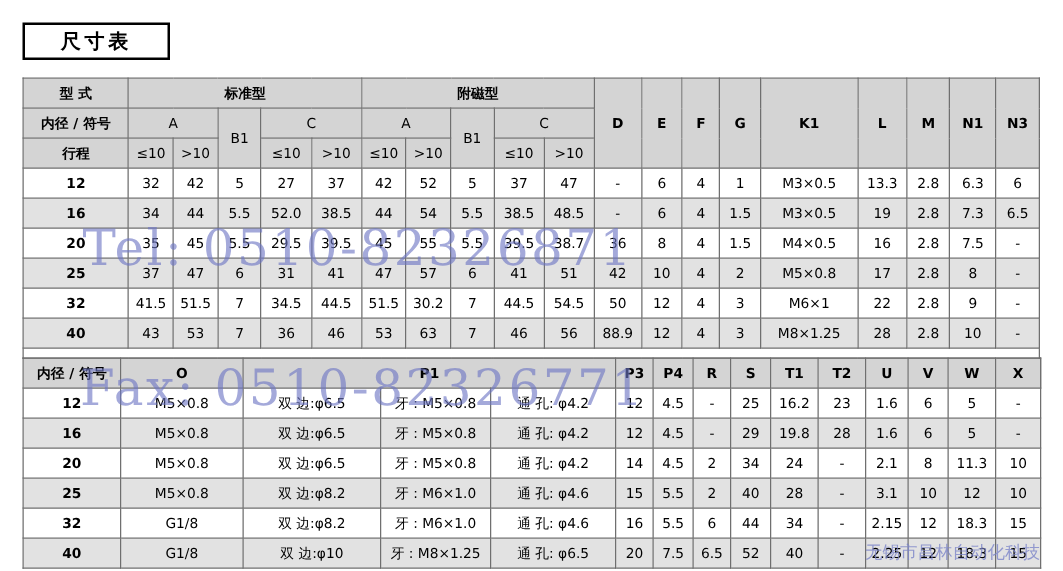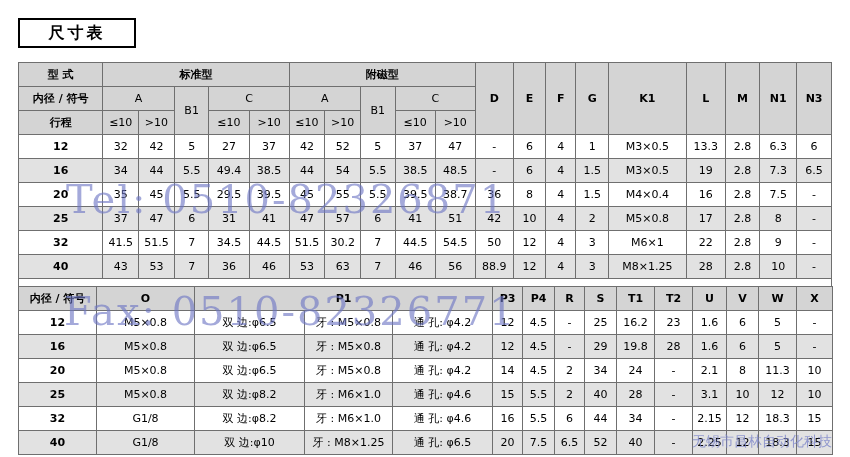--- a/index.html
+++ b/index.html
@@ -215,21 +215,21 @@
         <td>13.3</td>
         <td>2.8</td>
         <td>6.3</td>
         <td>6</td>
       </tr>
       <tr class="row-even">
         <td class="lbl">16</td>
         <td>34</td>
         <td>44</td>
         <td>5.5</td>
-        <td>49.4</td>
+        <td>52.0</td>
         <td>38.5</td>
         <td>44</td>
         <td>54</td>
         <td>5.5</td>
         <td>38.5</td>
         <td>48.5</td>
         <td>-</td>
         <td>6</td>
         <td>4</td>
         <td>1.5</td>
@@ -248,21 +248,21 @@
         <td>39.5</td>
         <td>45</td>
         <td>55</td>
         <td>5.5</td>
         <td>39.5</td>
         <td>38.7</td>
         <td>36</td>
         <td>8</td>
         <td>4</td>
         <td>1.5</td>
-        <td>M4×0.4</td>
+        <td>M4×0.5</td>
         <td>16</td>
         <td>2.8</td>
         <td>7.5</td>
         <td>-</td>
       </tr>
       <tr class="row-even">
         <td class="lbl">25</td>
         <td>37</td>
         <td>47</td>
         <td>6</td>

